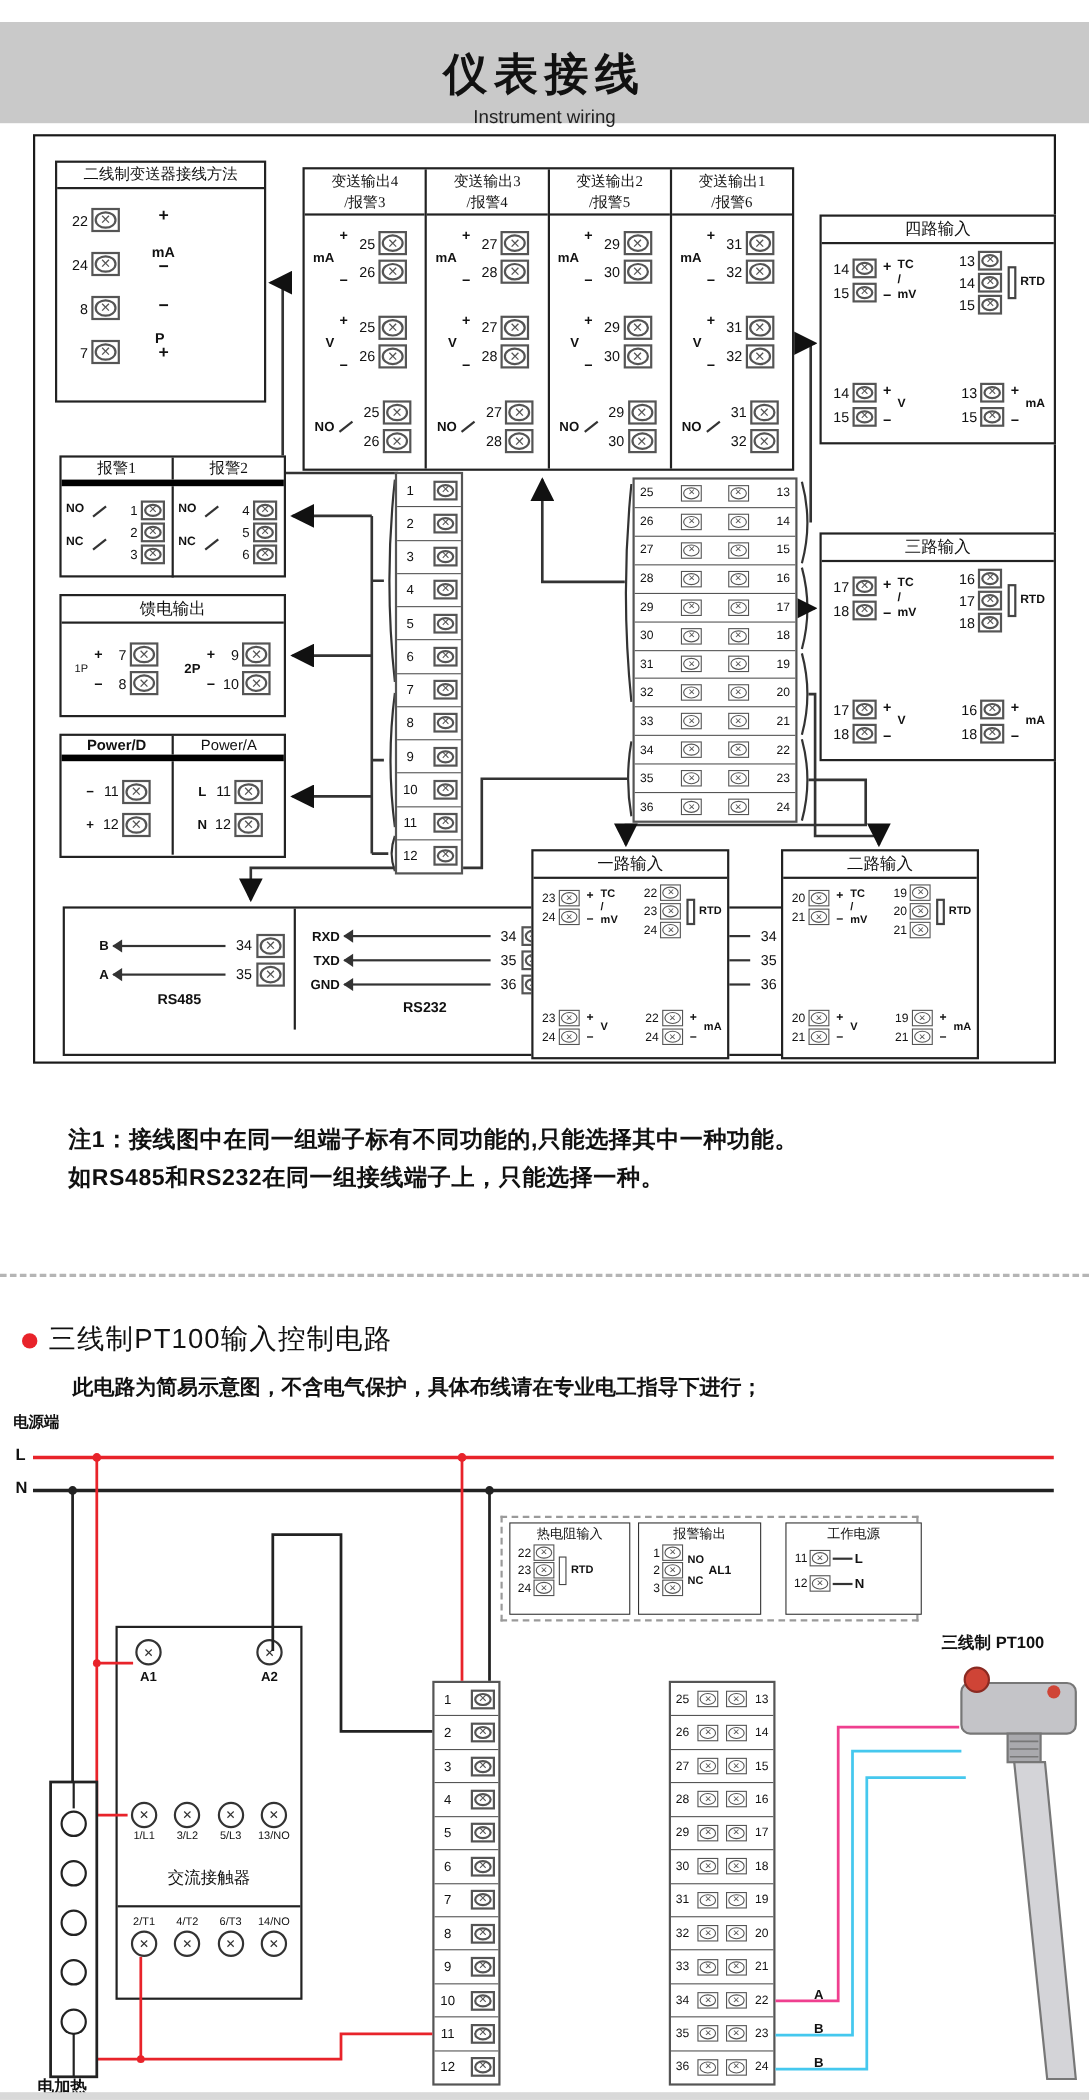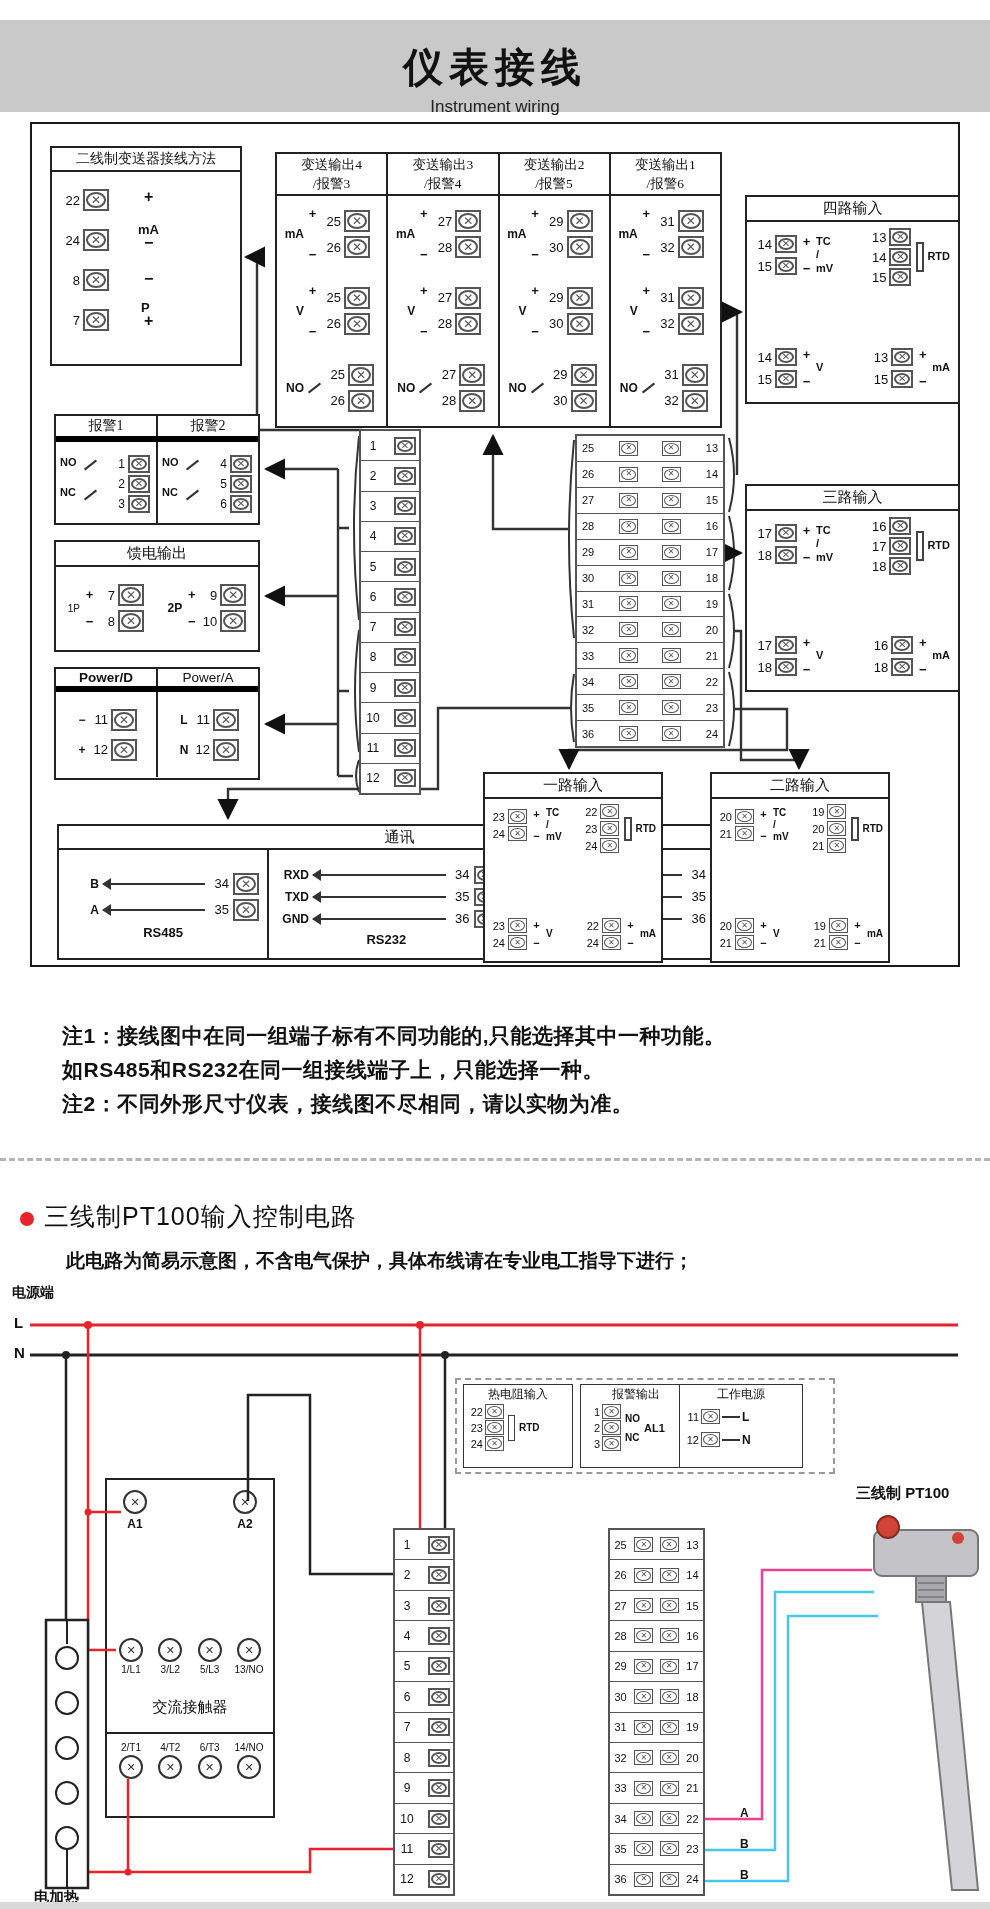--- a/index.html
+++ b/index.html
@@ -608,21 +608,20 @@
                 <span style="font-size:12px;font-weight:bold;width:14px;text-align:center">N</span>
                 <span class="tnum" style="width:16px">12</span>
                 <span class="scr"></span>
               </span>
           </span>
         </div>
         </div>
     </div>
 
     <div class="box" style="left:25px;top:700px;width:685px;height:136px">
-      <div class="btitle" style="height:24px">通讯</div>
       <div class="commbody">
         <div class="commsec" style="width:208px">
           <div class="commrow">
               <span class="csig">B</span>
               <span class="cwire"></span>
               <span class="tnum">34</span>
               <span class="scr"></span>
             </div>
           <div class="commrow">
               <span class="csig">A</span>
@@ -1041,21 +1040,20 @@
               <span>−</span>
             </span>
           <span class="iolbl" style="font-size:10px">mA</span>
         </div>
       </div>
     </div>
   </div>
 
   <div class="note" style="top:1022px">注1：接线图中在同一组端子标有不同功能的,只能选择其中一种功能。</div>
   <div class="note" style="top:1056px">如RS485和RS232在同一组接线端子上，只能选择一种。</div>
-  <div class="note" style="top:1090px">注2：不同外形尺寸仪表，接线图不尽相同，请以实物为准。</div>
 
   <div class="dashline" style="top:1158px"></div>
 
   <span class="bullet" style="left:20px;top:1212px"></span>
   <div class="h2txt" style="left:44px;top:1200px">三线制PT100输入控制电路</div>
   <div class="subnote" style="left:66px;top:1248px">此电路为简易示意图，不含电气保护，具体布线请在专业电工指导下进行；</div>
 
   <div class="raillbl" style="left:12px;top:1284px">电源端</div>
   <div class="raillbl" style="left:14px;top:1314px;font-size:15px">L</div>
   <div class="raillbl" style="left:14px;top:1344px;font-size:15px">N</div>
@@ -1101,21 +1099,21 @@
             <span class="scr sm"></span>
           </div>
         </div>
       <span style="display:flex;flex-direction:column;gap:8px">
         <span class="lgside">NO</span>
         <span class="lgside">NC</span>
       </span>
       <span class="lgside" style="font-size:11px">AL1</span>
     </div>
   </div>
-  <div class="lg" style="left:679px;top:1384px;width:124px;height:84px">
+  <div class="lg" style="left:714px;top:1384px;width:124px;height:84px">
     <div class="lgtitle">工作电源</div>
     <div class="lgrow" style="margin-top:6px">
       <span class="lgnum">11</span>
       <span class="scr sm"></span>
       <span style="width:18px;height:2px;background:#333"></span>
       <span class="lgside" style="font-size:12px">L</span>
     </div>
     <div class="lgrow" style="margin-top:8px">
       <span class="lgnum">12</span>
       <span class="scr sm"></span>

